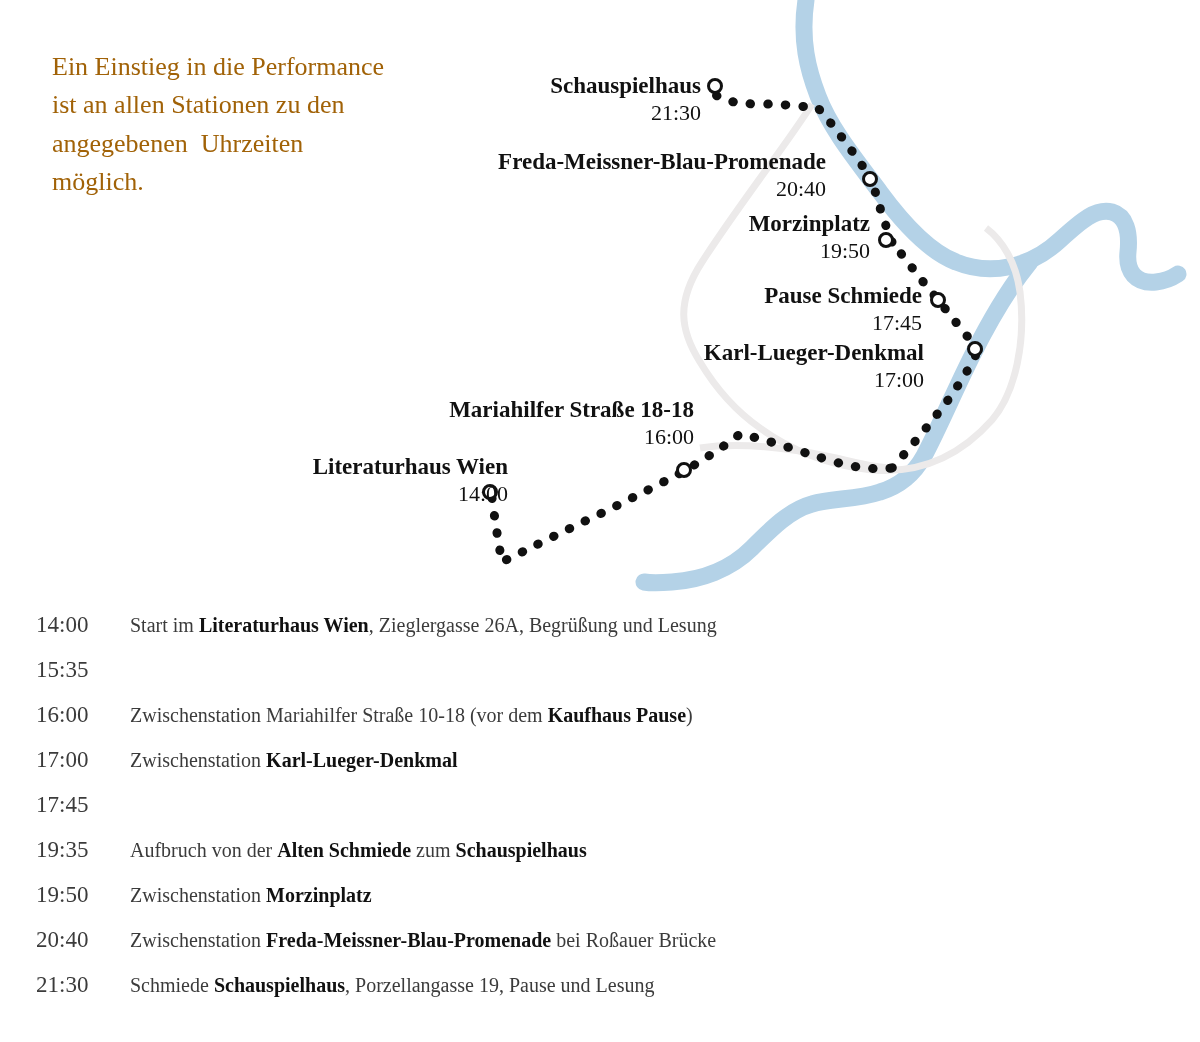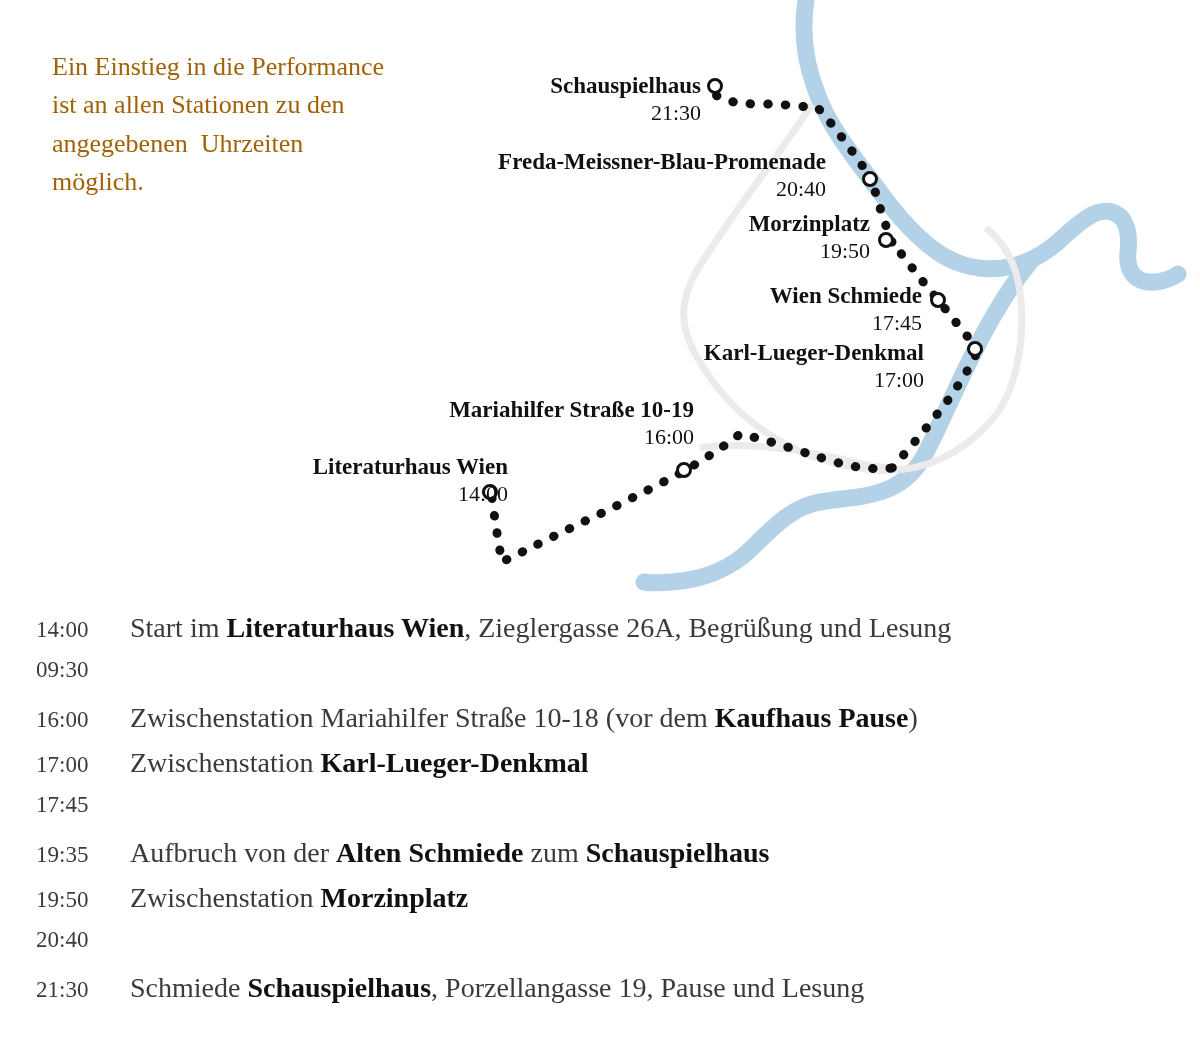--- a/index.html
+++ b/index.html
@@ -81,21 +81,21 @@
   }
   .sched-time {
     width: 130px;
     padding-left: 36px;
     box-sizing: border-box;
     font-size: 23px;
     color: #3b3b3b;
     font-family: "Liberation Serif", serif;
   }
   .sched-text {
-    font-size: 28px;
+    font-size: 20px;
     color: #3b3b3b;
     font-family: "Liberation Serif", serif;
     white-space: nowrap;
   }
   .sched-text b { color: #111111; font-weight: bold; }
 </style>
 </head>
 <body>
 
 <div id="map-area">
@@ -160,47 +160,47 @@
     <span class="st-name">Freda-Meissner-Blau-Promenade</span>
     <span class="st-time">20:40</span>
   </div>
 
   <div class="station-label" style="left:382px; top:210px; width:488px;">
     <span class="st-name">Morzinplatz</span>
     <span class="st-time">19:50</span>
   </div>
 
   <div class="station-label" style="left:432px; top:282px; width:490px;">
-    <span class="st-name">Wien Schmiede</span>
+    <span class="st-name">Pause Schmiede</span>
     <span class="st-time">17:45</span>
   </div>
 
   <div class="station-label" style="left:462px; top:339px; width:462px;">
     <span class="st-name">Karl-Lueger-Denkmal</span>
     <span class="st-time">17:00</span>
   </div>
 
   <div class="station-label" style="left:214px; top:396px; width:480px;">
-    <span class="st-name">Mariahilfer Straße 10-19</span>
+    <span class="st-name">Mariahilfer Straße 18-18</span>
     <span class="st-time">16:00</span>
   </div>
 
   <div class="station-label" style="left:60px; top:453px; width:448px;">
     <span class="st-name">Literaturhaus Wien</span>
     <span class="st-time">14:00</span>
   </div>
 </div>
 
 <div id="schedule">
     <div class="sched-row">
       <div class="sched-time">14:00</div>
       <div class="sched-text"><span>Start im </span><b>Literaturhaus Wien</b><span>, Zieglergasse 26A, Begrüßung und Lesung</span></div>
     </div>
     <div class="sched-row">
-      <div class="sched-time">09:30</div>
+      <div class="sched-time">15:35</div>
     </div>
     <div class="sched-row">
       <div class="sched-time">16:00</div>
       <div class="sched-text"><span>Zwischenstation Mariahilfer Straße 10-18 (vor dem </span><b>Kaufhaus Pause</b><span>)</span></div>
     </div>
     <div class="sched-row">
       <div class="sched-time">17:00</div>
       <div class="sched-text"><span>Zwischenstation </span><b>Karl-Lueger-Denkmal</b></div>
     </div>
     <div class="sched-row">
@@ -209,18 +209,19 @@
     <div class="sched-row">
       <div class="sched-time">19:35</div>
       <div class="sched-text"><span>Aufbruch von der </span><b>Alten Schmiede</b><span> zum </span><b>Schauspielhaus</b></div>
     </div>
     <div class="sched-row">
       <div class="sched-time">19:50</div>
       <div class="sched-text"><span>Zwischenstation </span><b>Morzinplatz</b></div>
     </div>
     <div class="sched-row">
       <div class="sched-time">20:40</div>
+      <div class="sched-text"><span>Zwischenstation </span><b>Freda-Meissner-Blau-Promenade</b><span> bei Roßauer Brücke</span></div>
     </div>
     <div class="sched-row">
       <div class="sched-time">21:30</div>
       <div class="sched-text"><span>Schmiede </span><b>Schauspielhaus</b><span>, Porzellangasse 19, Pause und Lesung</span></div>
     </div>
   </div>
 
 </body></html>

